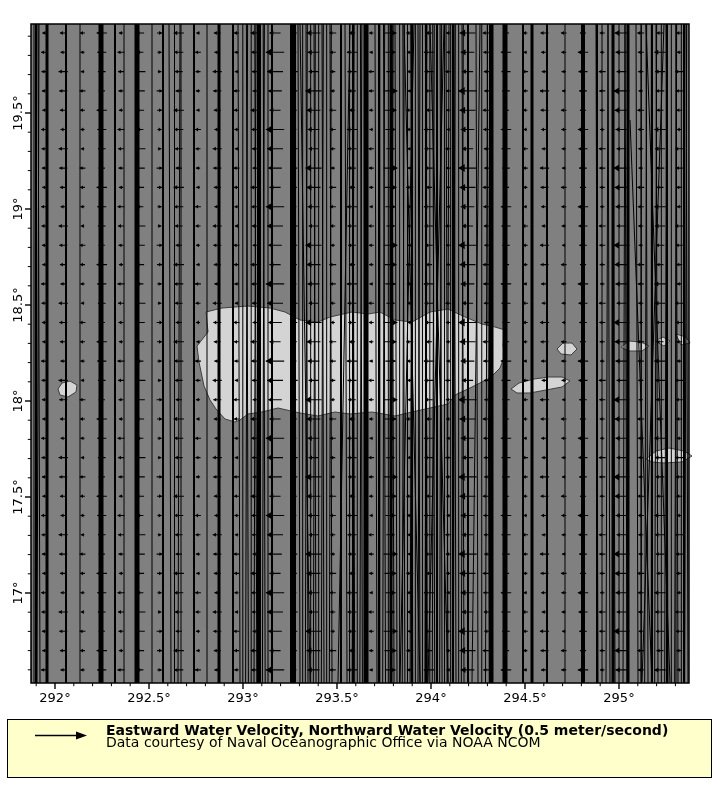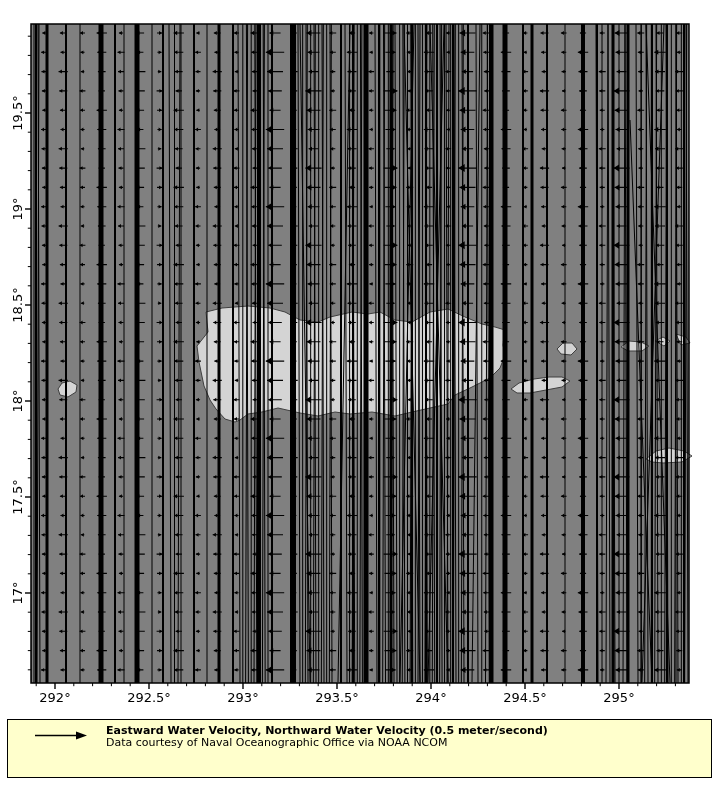--- a/index.html
+++ b/index.html
@@ -6,21 +6,21 @@
   body{
     width:720px;height:800px;background:#ffffff;position:relative;overflow:hidden;
     font-family:"DejaVu Sans","Liberation Sans",sans-serif;
   }
   #map-wrap{position:absolute;left:0;top:0;width:720px;height:714px;}
   #legend-box{
     position:absolute;left:7px;top:719px;width:705px;height:59px;
     border:1.4px solid #000;box-sizing:border-box;
   }
   #legend-arrow{position:absolute;left:24px;top:9px;}
-  #legend-text{position:absolute;left:98px;top:5px;font-size:11px;line-height:11.6px;color:#000;}
+  #legend-text{position:absolute;left:98px;top:5px;font-size:14px;line-height:11.6px;color:#000;}
   .legend-line{white-space:nowrap;}
   .legend-line.bold{font-weight:bold;}
 </style>
 </head>
 <body>
 
 <div id="map-wrap">
   <svg id="plot-svg" width="720" height="714" viewBox="0 0 720 714">
       <rect x="31" y="24" width="658" height="659" fill="#808080"></rect>
       <g>

